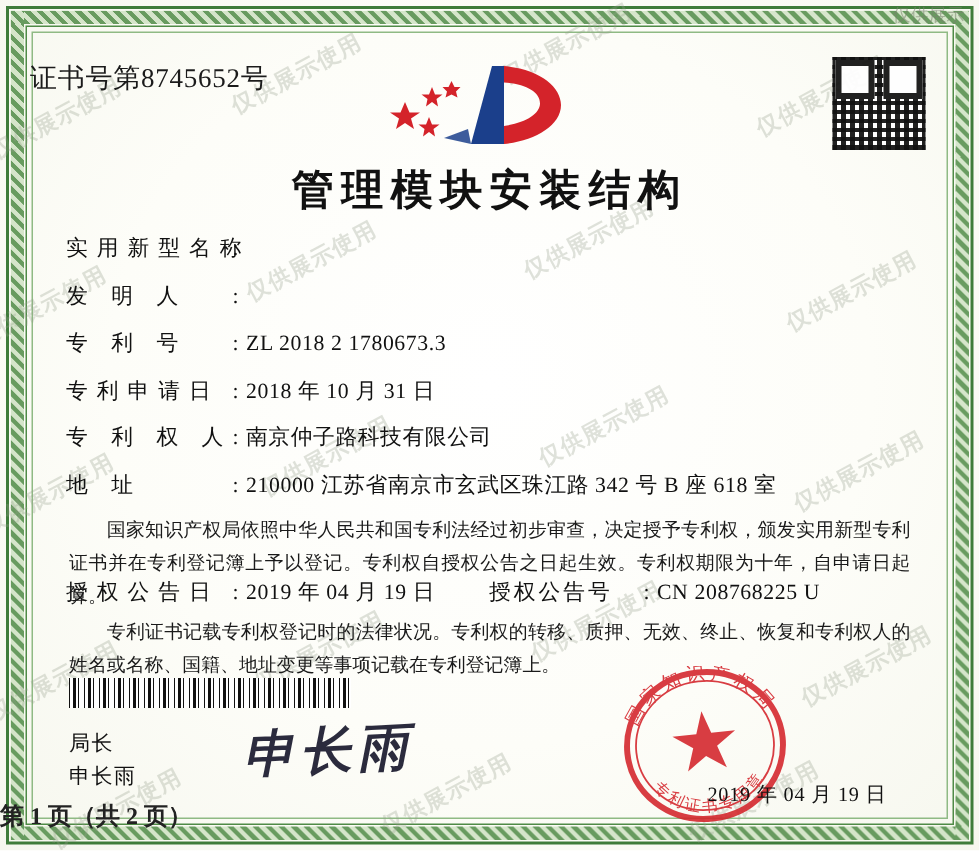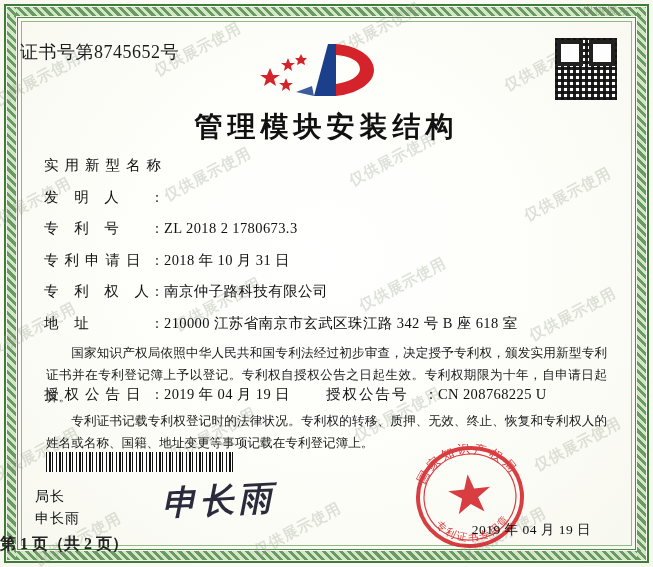--- a/index.html
+++ b/index.html
@@ -192,21 +192,21 @@
     height: 20px;
     background:
       repeating-linear-gradient(90deg,
         #111 0 1px, #fff 1px 3px,
         #111 3px 5px, #fff 5px 6px,
         #111 6px 7px, #fff 7px 10px);
   }
 
   .signatory {
     position: absolute;
-    left: 35px;
+    left: 46px;
     top: 486px;
     font-size: 14px;
     line-height: 1.55;
     color: #111;
     letter-spacing: 1px;
   }
   .signature {
     position: absolute;
     left: 162px;
     top: 478px;
@@ -242,21 +242,21 @@
   .page-no {
     position: absolute;
     left: 0; right: 0;
     bottom: 12px;
     font-size: 16px;
     color: #222;
     font-weight: bold;
   }
   .corner-tag {
     position: absolute;
-    right: 23px;
+    right: 10px;
     top: 2px;
     font-size: 12px;
     color: rgba(120,130,110,.55);
     font-family: "Liberation Sans", sans-serif;
     margin-left: 40px;
   }
 </style>
 </head>
 <body>
 

